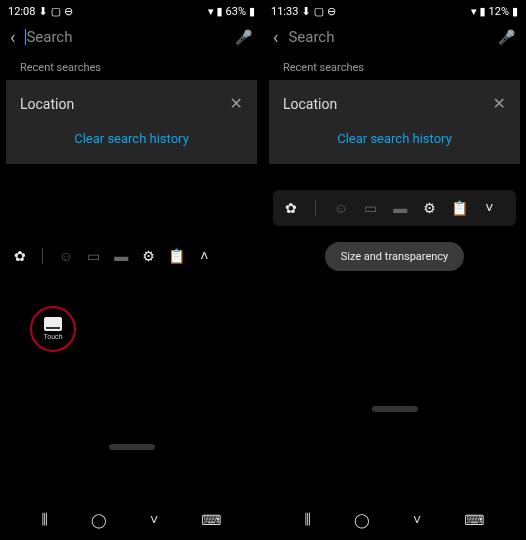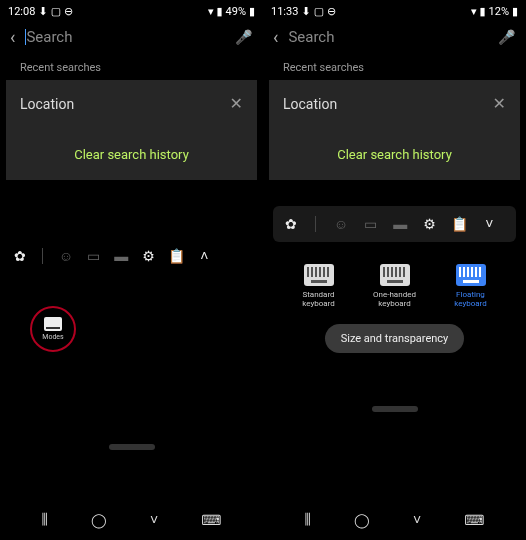--- a/index.html
+++ b/index.html
@@ -10,21 +10,21 @@
 .status-right{display:flex;align-items:center;gap:3px}
 .search-row{display:flex;align-items:center;padding:4px 10px;gap:10px}
 .back-icon{color:#aaa;font-size:18px}
 .search-input{flex:1;background:transparent;border:none;color:#aaa;font-size:15px;outline:none}
 .search-input::placeholder{color:#888}
 .mic-icon{color:#aaa;font-size:14px}
 .recent-label{color:#999;font-size:11px;padding:10px 20px 6px}
 .location-card{background:#262626;border-radius:0;margin:0 6px;padding:14px}
 .location-row{display:flex;justify-content:space-between;align-items:center;color:#ddd;font-size:14px}
 .close-x{color:#999;font-size:16px}
-.clear-history{text-align:center;color:#bef264;font-size:13px;margin-top:34px;padding-bottom:4px}
+.clear-history{text-align:center;color:#0ea5e9;font-size:13px;margin-top:18px;padding-bottom:4px}
 .kb-toolbar{display:flex;align-items:center;gap:14px;padding:8px 14px;justify-content:flex-start}
 .kb-toolbar .ico{color:#666;font-size:14px}
 .kb-toolbar .ico.active{color:#eee}
 .kb-toolbar .divider{width:1px;height:16px;background:#444;margin:0 2px}
 .hint{text-align:center;color:#bbb;font-size:9px;margin-top:6px}
 .modes-circle{position:absolute;left:30px;top:306px;width:46px;height:46px;border:2px solid #b00020;border-radius:50%;display:flex;flex-direction:column;align-items:center;justify-content:center}
 .modes-icon{width:18px;height:14px;background:#eee;border-radius:2px;position:relative}
 .modes-icon::after{content:"";position:absolute;bottom:2px;left:2px;right:2px;height:2px;background:#333}
 .modes-label{color:#ccc;font-size:7px;margin-top:2px}
 .pill{width:46px;height:6px;background:#333;border-radius:3px;margin:0 auto}
@@ -50,21 +50,21 @@
   <div class="status-bar">
     <div class="status-left">
       <span>12:08</span>
       <span>⬇</span>
       <span>▢</span>
       <span>⊖</span>
     </div>
     <div class="status-right">
       <span>▾</span>
       <span>▮</span>
-      <span>49%</span>
+      <span>63%</span>
       <span>▮</span>
     </div>
   </div>
   <div class="search-row">
     <span class="back-icon">‹</span>
     <div style="flex:1;display:flex;align-items:center">
       <span class="cursor"></span>
       <input class="search-input" placeholder="Search" style="">
     </div>
     <span class="mic-icon">🎤</span>
@@ -86,21 +86,21 @@
       <span class="ico">▭</span>
       <span class="ico">▬</span>
       <span class="ico active">⚙</span>
       <span class="ico active">📋</span>
       <span class="ico active">˄</span>
     </div>
   </div>
 
   <div class="modes-circle">
     <div class="modes-icon"></div>
-    <div class="modes-label">Modes</div>
+    <div class="modes-label">Touch</div>
   </div>
 
   <div style="position:absolute;bottom:90px;left:0;right:0">
     <div class="pill"></div>
   </div>
 
   <div class="navbar">
     <span class="nav-ico">⫼</span>
     <span class="nav-ico">◯</span>
     <span class="nav-ico">˅</span>
@@ -141,34 +141,20 @@
     <span class="ico active">✿</span>
     <span class="divider"></span>
     <span class="ico">☺</span>
     <span class="ico">▭</span>
     <span class="ico">▬</span>
     <span class="ico active">⚙</span>
     <span class="ico active">📋</span>
     <span class="ico active">˅</span>
   </div>
 
-  <div class="kb-modes-row">
-    <div class="kb-mode">
-      <div class="kb-mode-icon"></div>
-      <span>Standard keyboard</span>
-    </div>
-    <div class="kb-mode">
-      <div class="kb-mode-icon"></div>
-      <span>One-handed keyboard</span>
-    </div>
-    <div class="kb-mode active">
-      <div class="kb-mode-icon"></div>
-      <span>Floating keyboard</span>
-    </div>
-  </div>
 
   <button class="size-btn">Size and transparency</button>
 
   <div style="position:absolute;bottom:128px;left:0;right:0">
     <div class="pill"></div>
   </div>
 
   <div class="navbar">
     <span class="nav-ico">⫼</span>
     <span class="nav-ico">◯</span>

